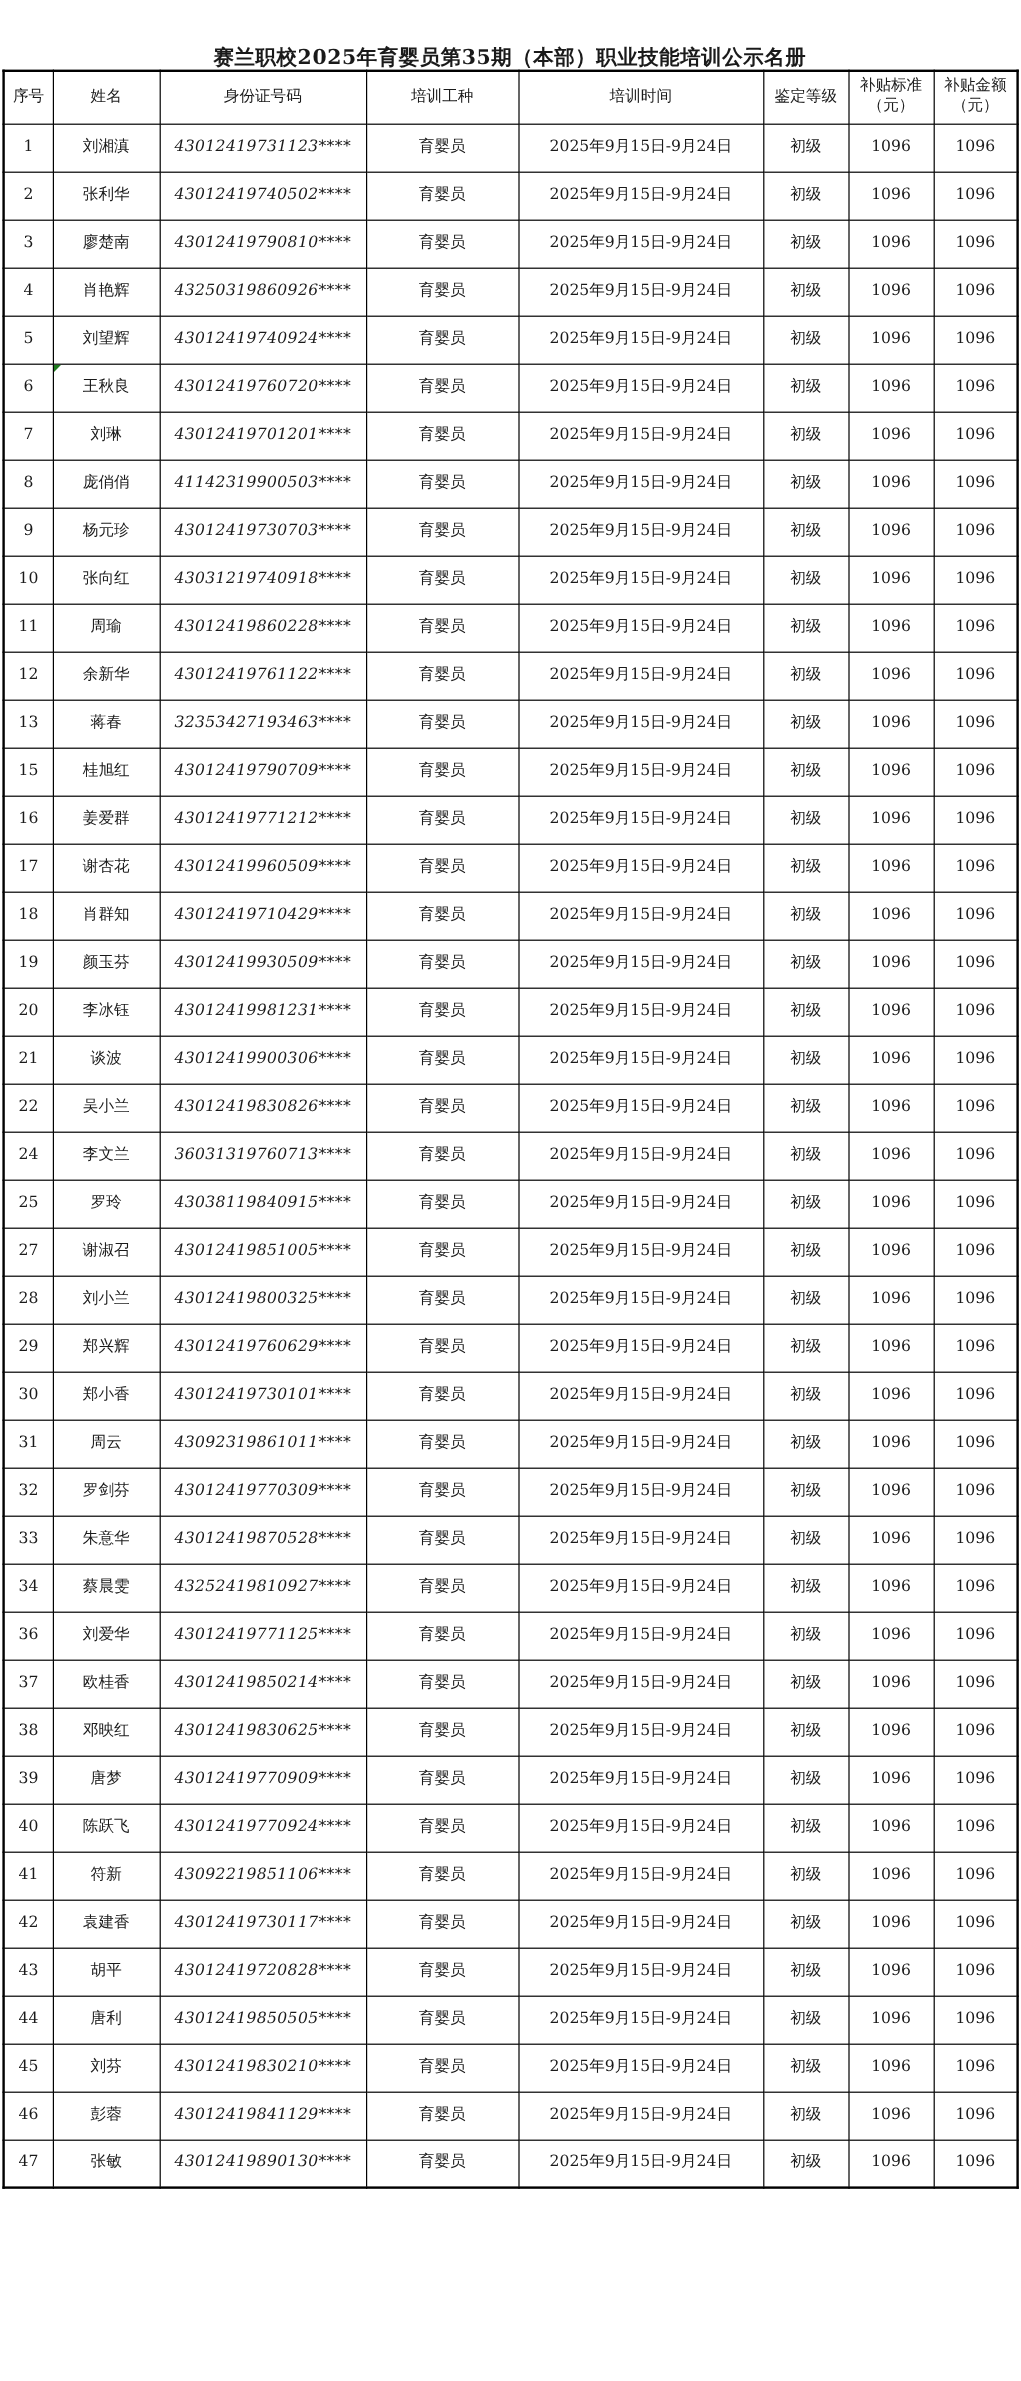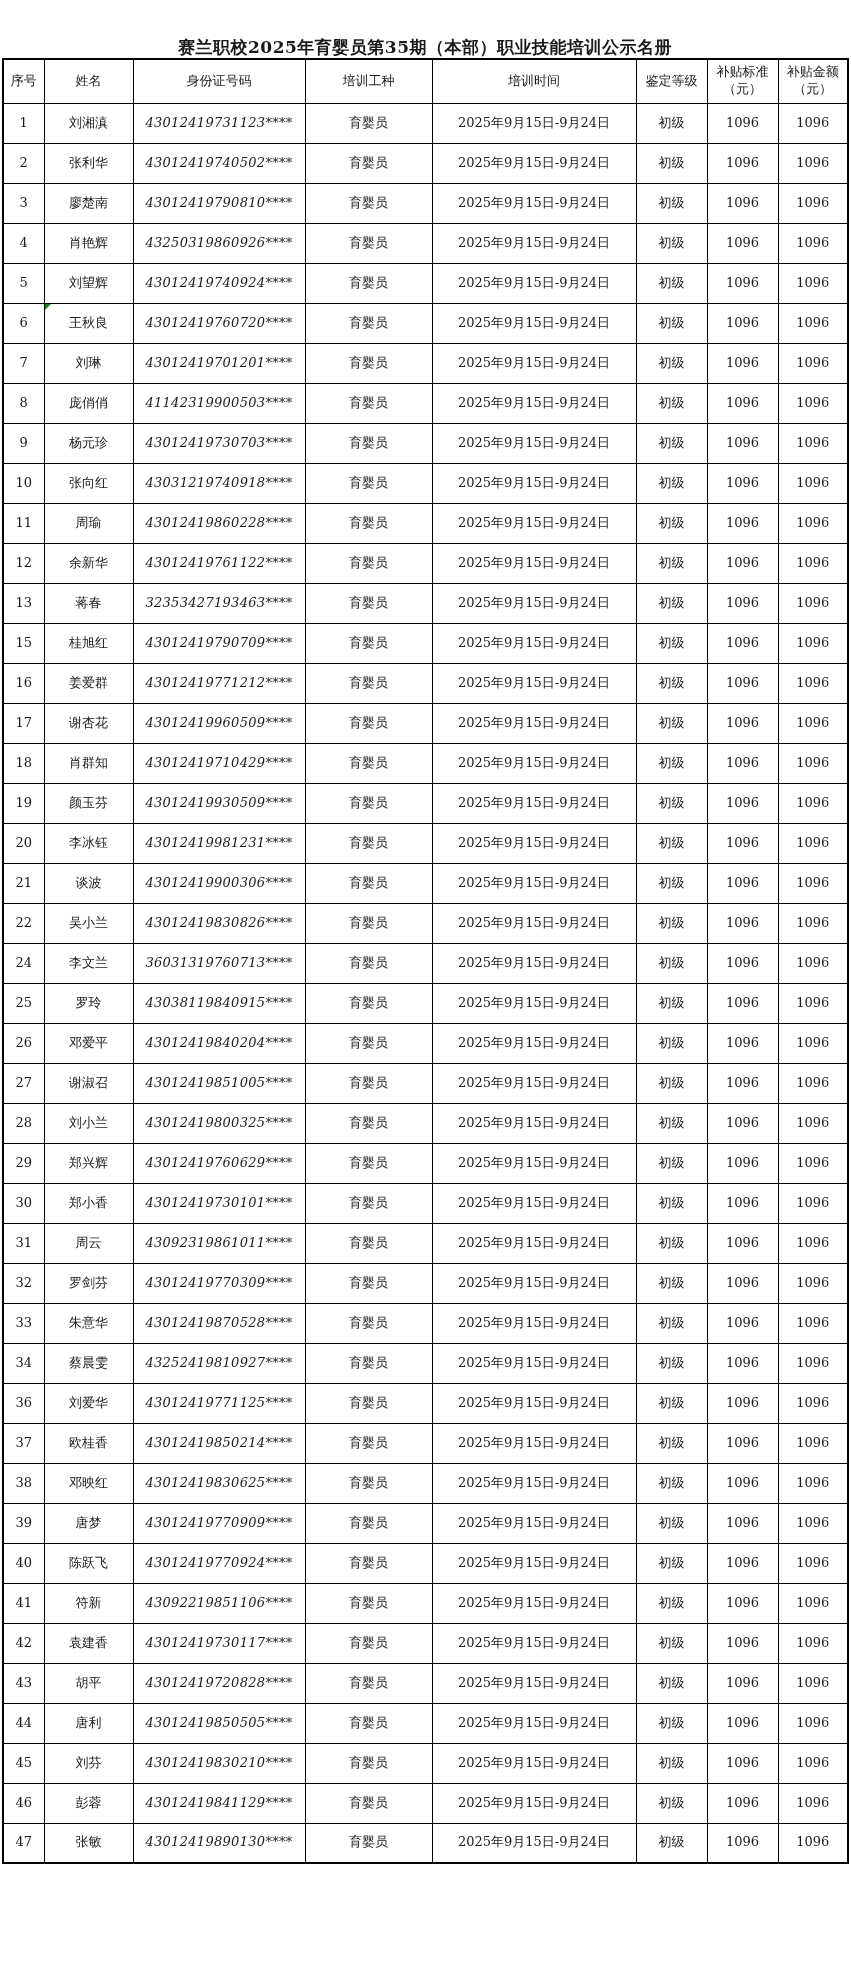--- a/index.html
+++ b/index.html
@@ -320,30 +320,20 @@
           <td class="cell-no">25</td>
           <td class="cell-name">罗玲</td>
           <td class="cell-id">43038119840915****</td>
           <td class="cell-job">育婴员</td>
           <td class="cell-period">2025年9月15日-9月24日</td>
           <td class="cell-level">初级</td>
           <td class="cell-standard">1096</td>
           <td class="cell-amount">1096</td>
         </tr>
         <tr>
-          <td class="cell-no">26</td>
-          <td class="cell-name">邓爱平</td>
-          <td class="cell-id">43012419840204****</td>
-          <td class="cell-job">育婴员</td>
-          <td class="cell-period">2025年9月15日-9月24日</td>
-          <td class="cell-level">初级</td>
-          <td class="cell-standard">1096</td>
-          <td class="cell-amount">1096</td>
-        </tr>
-        <tr>
           <td class="cell-no">27</td>
           <td class="cell-name">谢淑召</td>
           <td class="cell-id">43012419851005****</td>
           <td class="cell-job">育婴员</td>
           <td class="cell-period">2025年9月15日-9月24日</td>
           <td class="cell-level">初级</td>
           <td class="cell-standard">1096</td>
           <td class="cell-amount">1096</td>
         </tr>
         <tr>

